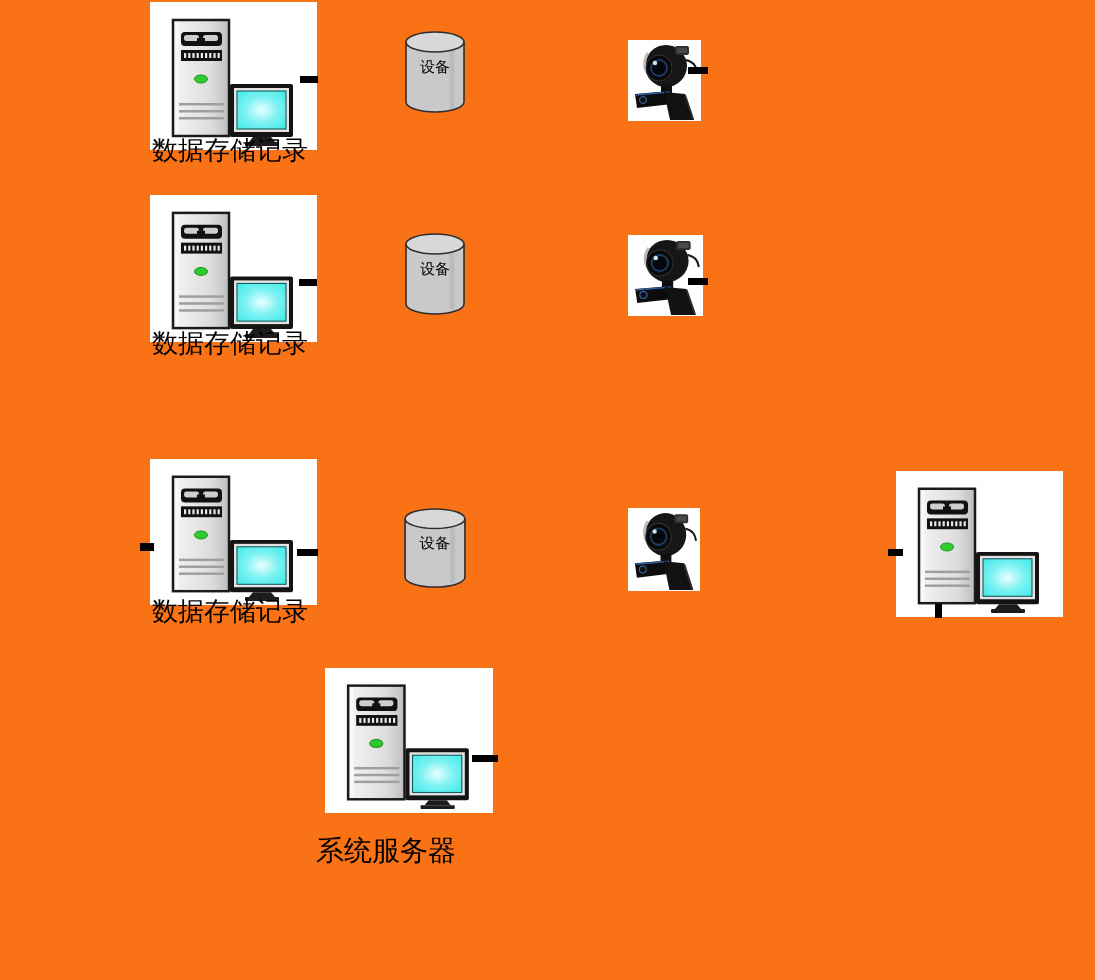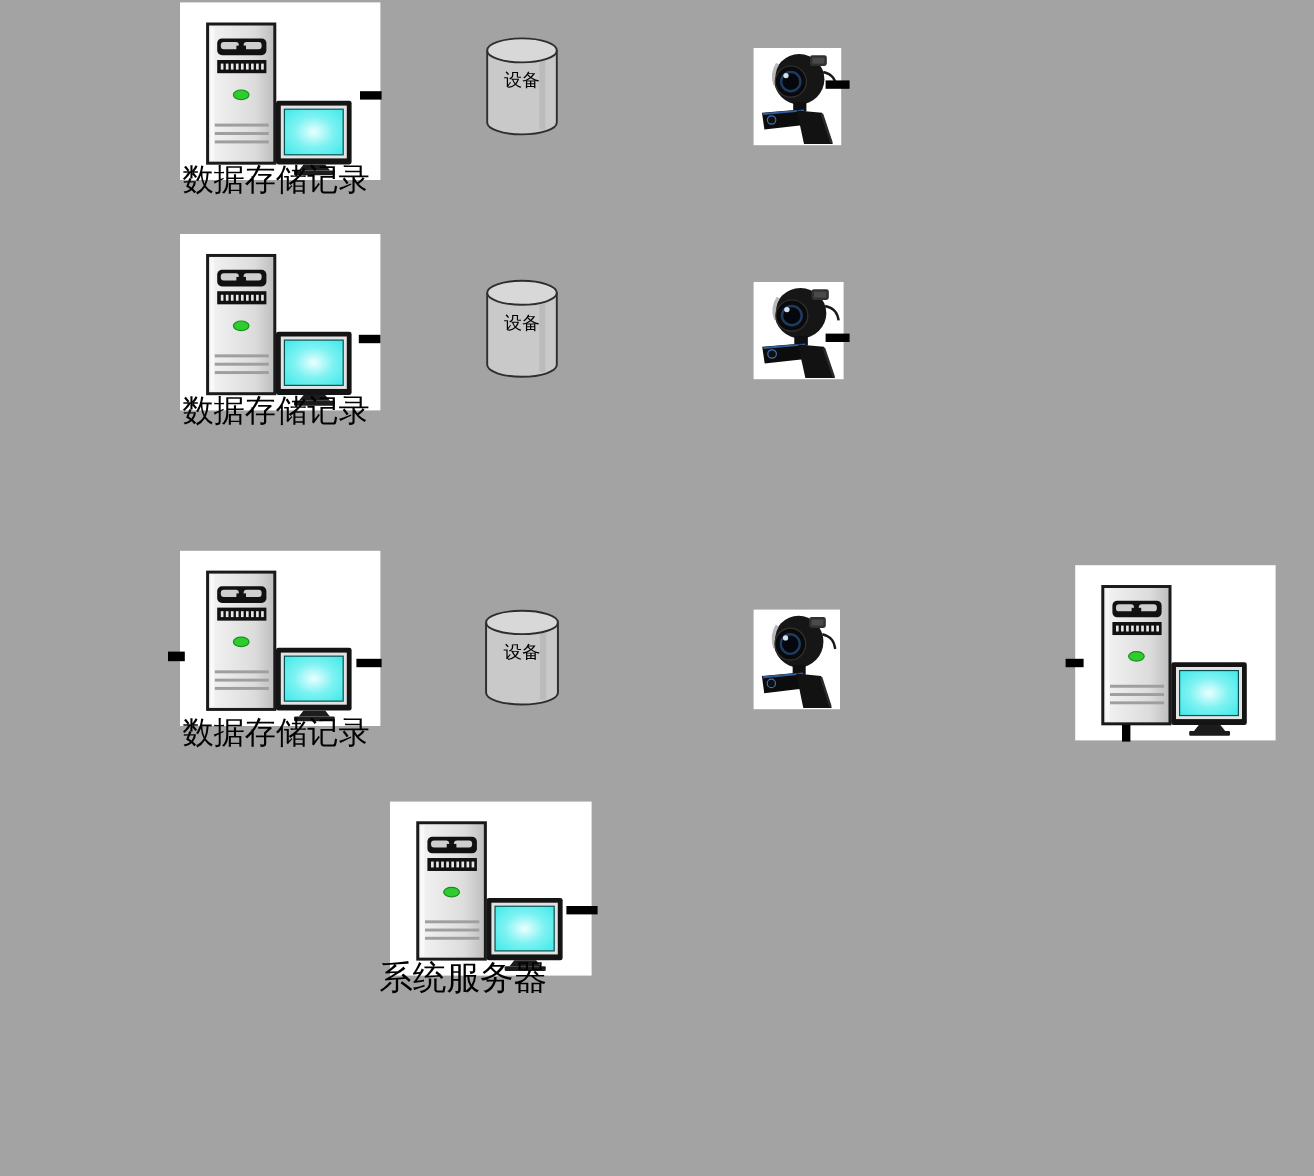--- a/index.html
+++ b/index.html
@@ -1,17 +1,17 @@
 <!DOCTYPE html>
 <html><head>
 <meta charset="utf-8">
 <style>
   html,body{margin:0;padding:0;background:#000;}
   body{font-family:"DejaVu Sans",sans-serif;}
-  #canvas{position:relative;width:1095px;height:980px;background:#a3a3a3;overflow:hidden;}
+  #canvas{position:relative;width:1095px;height:980px;background:#f97316;overflow:hidden;}
   .node{position:absolute;background:#fff;z-index:1;}
   .node svg{display:block;width:100%;height:100%;}
   .caption{position:absolute;z-index:2;color:#000;text-align:center;line-height:1.05;
            white-space:nowrap;font-weight:500;}
   .cap-pc{font-size:26px;width:160px;margin-left:12px;}
   .cap-server{font-size:28px;width:152px;}
   .stub{position:absolute;background:#000;z-index:3;}
   .defs{position:absolute;width:0;height:0;overflow:hidden;}
 </style>
 </head>
@@ -145,21 +145,21 @@
     <svg viewBox="0 0 167 148" preserveAspectRatio="none">
         <use href="#sym-computer"></use>
       </svg>
   </div>
 
   <div class="node" style="left:325px;top:668px;width:168px;height:145px;">
     <svg viewBox="0 0 167 148" preserveAspectRatio="none">
         <use href="#sym-computer"></use>
       </svg>
   </div>
-  <div class="caption cap-server" style="left:310px;top:800px;">系统服务器</div>
+  <div class="caption cap-server" style="left:310px;top:836px;">系统服务器</div>
 
   <div class="stub" style="left:300px;top:76px;width:18px;height:7px;"></div>
   <div class="stub" style="left:688px;top:67px;width:20px;height:7px;"></div>
   <div class="stub" style="left:299px;top:279px;width:18px;height:7px;"></div>
   <div class="stub" style="left:688px;top:278px;width:20px;height:7px;"></div>
   <div class="stub" style="left:140px;top:543px;width:14px;height:8px;"></div>
   <div class="stub" style="left:297px;top:549px;width:21px;height:7px;"></div>
   <div class="stub" style="left:888px;top:549px;width:15px;height:7px;"></div>
   <div class="stub" style="left:935px;top:604px;width:7px;height:14px;"></div>
   <div class="stub" style="left:472px;top:755px;width:26px;height:7px;"></div>

